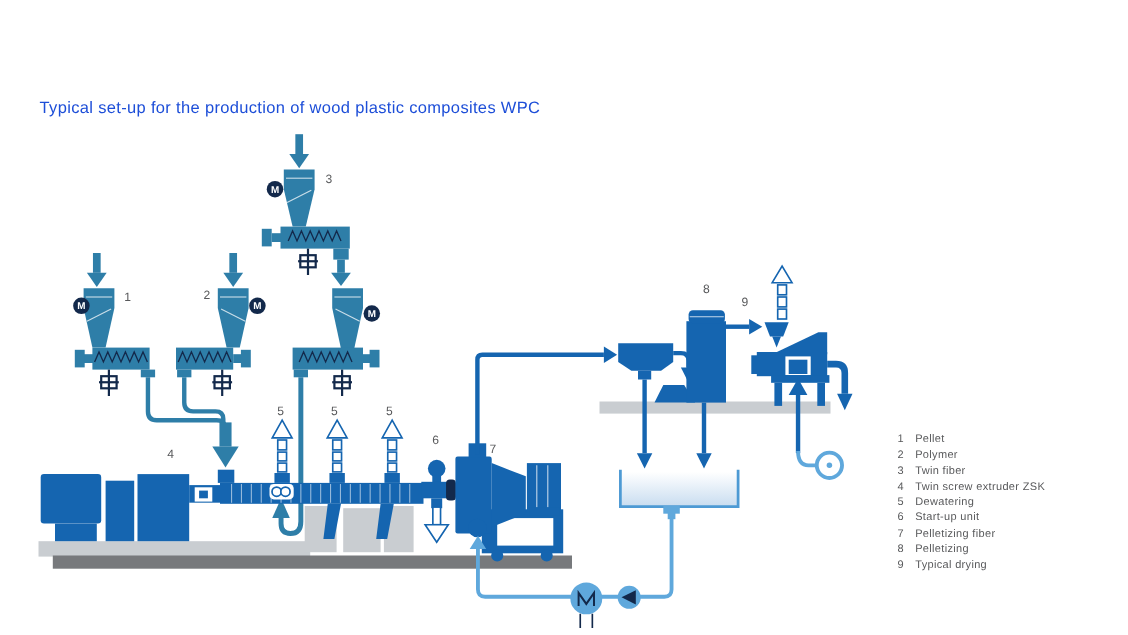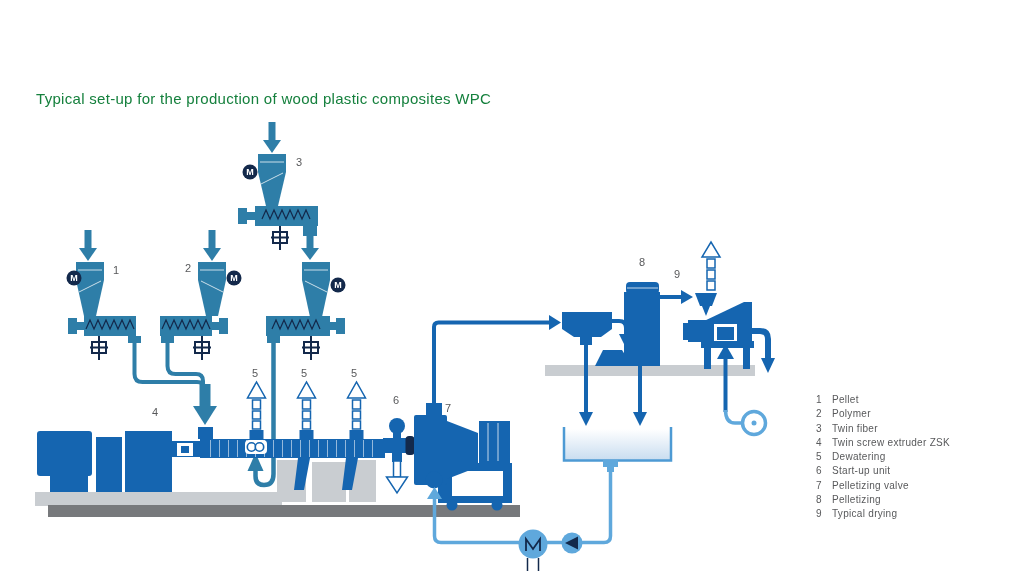--- a/index.html
+++ b/index.html
@@ -3,21 +3,21 @@
 <meta charset="utf-8">
 <style>
   :root{
     --teal:#2E7EA8; --process-blue:#1565B0; --water-blue:#5FA8DC; --navy:#13294B;
     --platform-gray:#C9CDD1; --base-gray:#77797C; --tank-fill:#C9DDF0;
     --tank-outline:#4D9AD4; --text-gray:#58595B;
   }
   html,body{margin:0;padding:0;background:#ffffff;}
   .stage{position:relative;width:1025px;height:577px;background:#fff;overflow:hidden;
          font-family:"Liberation Sans", sans-serif;}
-  .title{position:absolute;left:36px;top:90px;font-size:15px;letter-spacing:.3px;color:#15803d;}
+  .title{position:absolute;left:36px;top:90px;font-size:15px;letter-spacing:.3px;color:#1d4ed8;}
   .legend{position:absolute;left:816px;top:393px;color:var(--text-gray);font-size:10px;
           letter-spacing:.3px;line-height:14.3px;}
   .legend-row{display:flex;}
   .ln{width:16px;flex:0 0 16px;}
   
   .f-teal{fill:var(--teal)} .s-teal{stroke:var(--teal);fill:none}
   .f-blue{fill:var(--process-blue)} .s-blue{stroke:var(--process-blue);fill:none}
   .f-lblue{fill:var(--water-blue)} .s-lblue{stroke:var(--water-blue);fill:none}
   .f-navy{fill:var(--navy)} .s-navy{stroke:var(--navy);fill:none}
   .f-gray1{fill:var(--platform-gray)} .f-gray2{fill:var(--base-gray)}
@@ -287,21 +287,21 @@
     <div class="legend-row">
         <span class="ln">5</span>
         <span class="ll">Dewatering</span>
       </div>
     <div class="legend-row">
         <span class="ln">6</span>
         <span class="ll">Start-up unit</span>
       </div>
     <div class="legend-row">
         <span class="ln">7</span>
-        <span class="ll">Pelletizing valve</span>
+        <span class="ll">Pelletizing fiber</span>
       </div>
     <div class="legend-row">
         <span class="ln">8</span>
         <span class="ll">Pelletizing</span>
       </div>
     <div class="legend-row">
         <span class="ln">9</span>
         <span class="ll">Typical drying</span>
       </div>
   </div>

